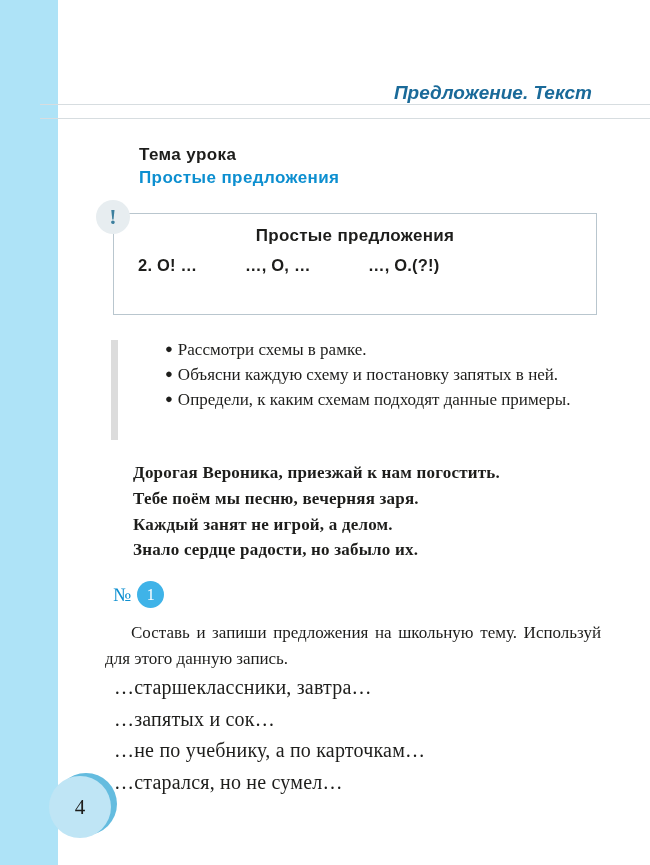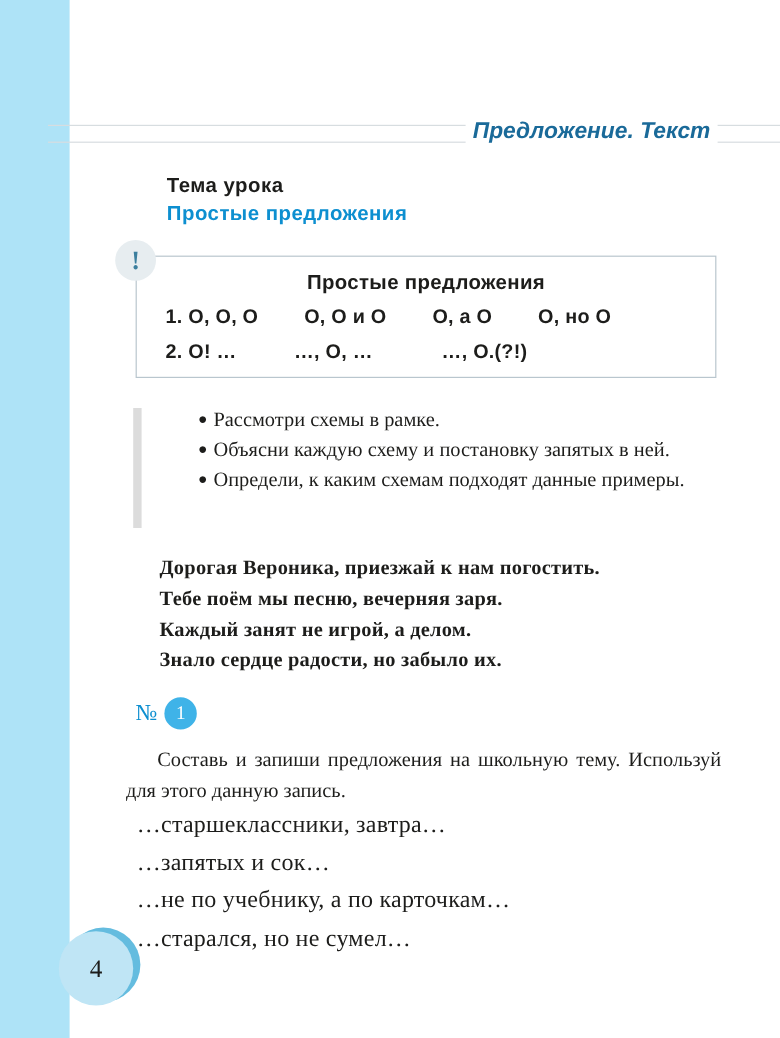--- a/index.html
+++ b/index.html
@@ -49,21 +49,21 @@
     left: -18px;
     width: 668px;
     height: 1px;
     background: #d7dde0;
   }
   .rule-top { top: 104px; }
   .rule-bottom { top: 118px; }
   .header-subtitle {
     position: absolute;
     right: 52px;
-    top: 99px;
+    top: 82px;
     font-family: "Liberation Sans", "DejaVu Sans", sans-serif;
     font-weight: bold;
     font-style: italic;
     font-size: 19px;
     color: #1a6a99;
     background: #ffffff;
     padding: 0 6px;
     white-space: nowrap;
   }
 
@@ -283,21 +283,20 @@
 
 <div class="topic">
   <div class="topic-label">Тема урока</div>
   <div class="topic-value">Простые предложения</div>
 </div>
 
 <div class="bang-icon">!</div>
 
 <div class="rulebox">
   <div class="rulebox-title">Простые предложения</div>
-  <div class="schema-row"><span>1.</span> <span>О, О, О        О, О и О        О, а О        О, но О</span></div>
   <div class="schema-row" style="margin-top:10px"><span>2.</span> <span>О! …          …, О, …            …, О.(?!)</span></div>
 </div>
 
 <div class="instructions">
   <div class="instructions-bar"></div>
   <div class="instructions-body">
     <div class="instr-item"><span class="dot">●</span><span>Рассмотри схемы в рамке.</span></div>
     <div class="instr-item"><span class="dot">●</span><span>Объясни каждую схему и постановку запятых в ней.</span></div>
     <div class="instr-item"><span class="dot">●</span><span>Определи, к каким схемам подходят данные примеры.</span></div>
   </div>

